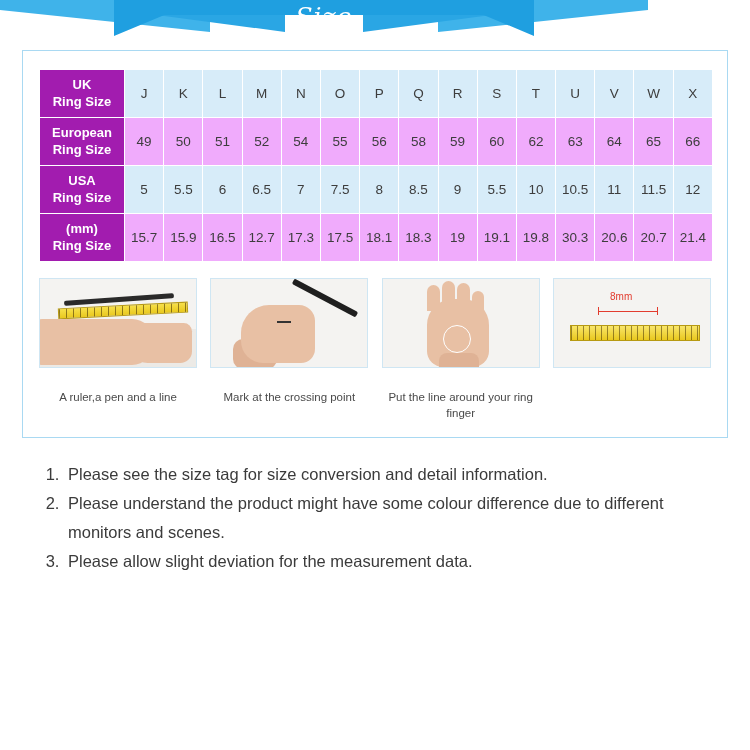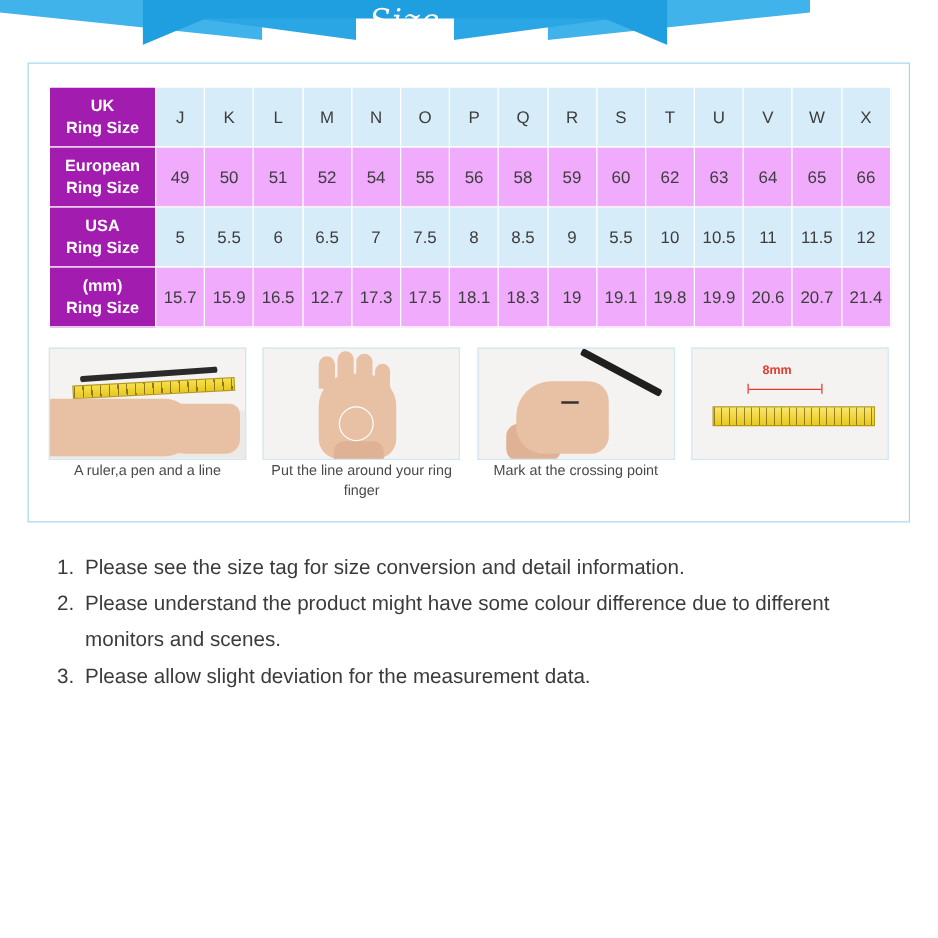--- a/index.html
+++ b/index.html
@@ -131,21 +131,21 @@
   .step-img {
     width: 158px;
     height: 90px;
     border: 1px solid #cfe6f3;
     box-sizing: border-box;
     position: relative;
     overflow: hidden;
     background: #f2f2f0;
   }
   .step-caption {
-    margin-top: 2px;
+    margin-top: 22px;
     text-align: center;
     font-size: 11.5px;
     color: #4a4a4a;
     line-height: 1.35;
   }
 
   
   .skin { position: absolute; background: #e8c0a4; }
   .skin2 { position: absolute; background: #dfb295; }
   .wall { position: absolute; inset: 0; background: #f4f3f1; }
@@ -197,21 +197,21 @@
   .s4-ruler {
     position: absolute; left: 16px; top: 46px; width: 128px; height: 14px;
     background: linear-gradient(180deg,#f9e66a 0%, #e9c81e 100%);
     border: 1px solid #b79a12;
   }
   .s4-ticks {
     position: absolute; inset: 0;
     background: repeating-linear-gradient(90deg, rgba(60,40,0,.5) 0 1px, transparent 1px 6px);
   }
   .s4-label {
-    position: absolute; left: 56px; top: 12px; font-size: 10px; color: #e23b2e; font-weight: bold;
+    position: absolute; left: 56px; top: 12px; font-size: 10px; color: #e23b2e; font-weight: normal;
   }
   .s4-arrow {
     position: absolute; left: 44px; top: 28px; width: 58px; height: 8px;
     border-left: 1px solid #e23b2e; border-right: 1px solid #e23b2e;
   }
   .s4-arrow:after {
     content: ""; position: absolute; left: 0; right: 0; top: 4px; height: 1px; background: #e23b2e;
   }
 
   
@@ -316,21 +316,21 @@
         <td>15.9</td>
         <td>16.5</td>
         <td>12.7</td>
         <td>17.3</td>
         <td>17.5</td>
         <td>18.1</td>
         <td>18.3</td>
         <td>19</td>
         <td>19.1</td>
         <td>19.8</td>
-        <td>19.9</td>
+        <td>30.3</td>
         <td>20.6</td>
         <td>20.7</td>
         <td>21.4</td>
       </tr>
     </tbody>
   </table>
 
   <div class="steps">
 
     <div class="step">
@@ -343,45 +343,45 @@
           </div>
         <div class="skin s1-arm"></div>
         <div class="skin s1-hand"></div>
       </div>
       <div class="step-caption">A ruler,a pen and a line</div>
     </div>
 
     <div class="step">
       <div class="step-img">
         <div class="wall"></div>
+        <div class="skin2 s3-wrist"></div>
+        <div class="skin s3-hand"></div>
+        <div class="s3-mark"></div>
+        <div class="s3-pen"></div>
+      </div>
+      <div class="step-caption">Mark at the crossing point</div>
+    </div>
+
+    <div class="step">
+      <div class="step-img">
+        <div class="wall"></div>
         <div class="skin s2-palm"></div>
         <div class="s2-f skin" style="left:44px;top:6px;width:13px;height:26px;"></div>
         <div class="s2-f skin" style="left:59px;top:2px;width:13px;height:30px;"></div>
         <div class="s2-f skin" style="left:74px;top:4px;width:13px;height:28px;"></div>
         <div class="s2-f skin" style="left:89px;top:12px;width:12px;height:22px;"></div>
         <div class="skin2 s2-wrist"></div>
         <div class="s2-line"></div>
       </div>
       <div class="step-caption">Put the line around your ring finger</div>
     </div>
 
     <div class="step">
       <div class="step-img">
         <div class="wall"></div>
-        <div class="skin2 s3-wrist"></div>
-        <div class="skin s3-hand"></div>
-        <div class="s3-mark"></div>
-        <div class="s3-pen"></div>
-      </div>
-      <div class="step-caption">Mark at the crossing point</div>
-    </div>
-
-    <div class="step">
-      <div class="step-img">
-        <div class="wall"></div>
         <div class="s4-label">8mm</div>
         <div class="s4-arrow"></div>
         <div class="s4-ruler">
             <div class="s4-ticks"></div>
           </div>
       </div>
     </div>
 
   </div>
 </div>

